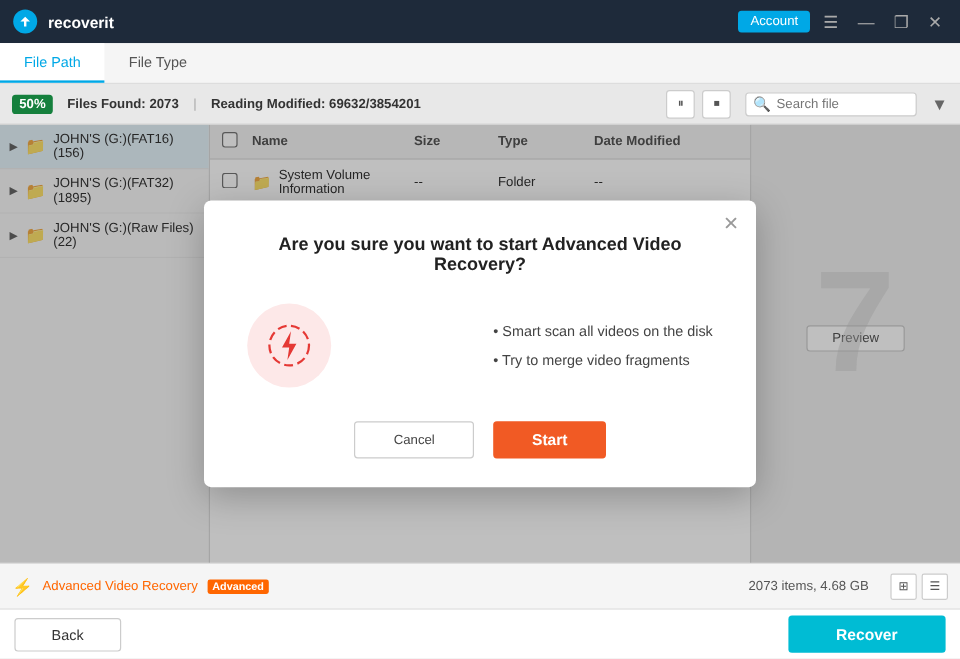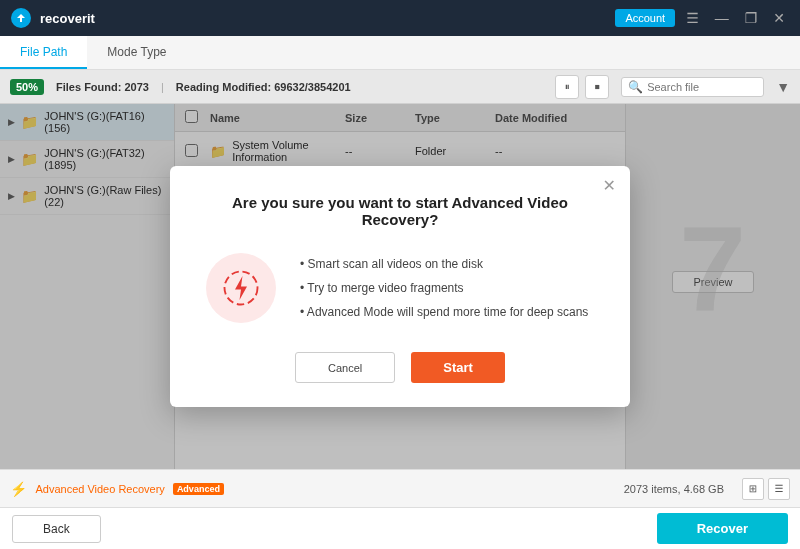--- a/index.html
+++ b/index.html
@@ -306,20 +306,21 @@
       font-weight: 600;
       color: #222;
       text-align: center;
       margin-bottom: 24px;
     }
     .dialog-body {
       display: flex;
       align-items: center;
       gap: 24px;
       margin-bottom: 28px;
+      justify-content: space-between;
     }
     .dialog-icon-wrap {
       width: 70px;
       height: 70px;
       border-radius: 50%;
       background: #fde8e8;
       display: flex;
       align-items: center;
       justify-content: center;
       flex-shrink: 0;
@@ -373,21 +374,21 @@
     <button class="win-btn">❐</button>
     <button class="win-btn close">✕</button>
   </div>
 </div>
 
 <div class="tab-bar">
   <div class="tab active">
     <span>File Path</span>
   </div>
   <div class="tab">
-    <span>Mode Type</span>
+    <span>File Type</span>
   </div>
 </div>
 
 <div class="scan-bar">
   <span class="scan-badge">50%</span>
   <span class="scan-info">
     <span>Files Found:</span>&nbsp;<span style="font-weight:600">2073</span>
   </span>
   <span class="scan-divider">|</span>
   <span class="scan-info">
@@ -469,21 +470,20 @@
         <div class="dialog-icon-wrap">
 
           <svg class="lightning-svg" viewBox="0 0 48 48">
             <circle cx="24" cy="24" r="22" fill="#fde8e8" stroke="#e53935" stroke-width="2.5" stroke-dasharray="10 5"></circle>
             <polygon points="26,8 16,26 24,26 22,40 32,22 24,22" fill="#e53935"></polygon>
           </svg>
         </div>
         <div class="dialog-features">
           <p>• Smart scan all videos on the disk</p>
           <p>• Try to merge video fragments</p>
-          <p>• Advanced Mode will spend more time for deep scans</p>
         </div>
       </div>
       <div class="dialog-actions">
         <button class="btn-cancel">Cancel</button>
         <button class="btn-start">Start</button>
       </div>
     </div>
   </div>
 
 </div>

